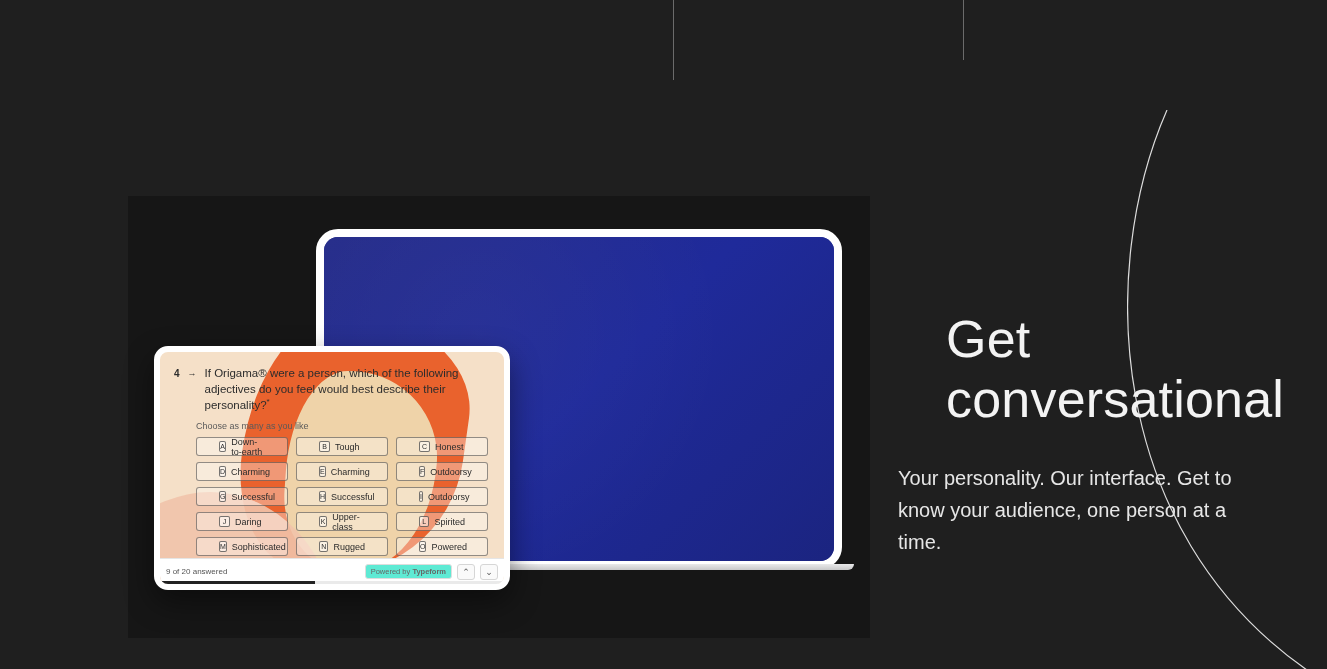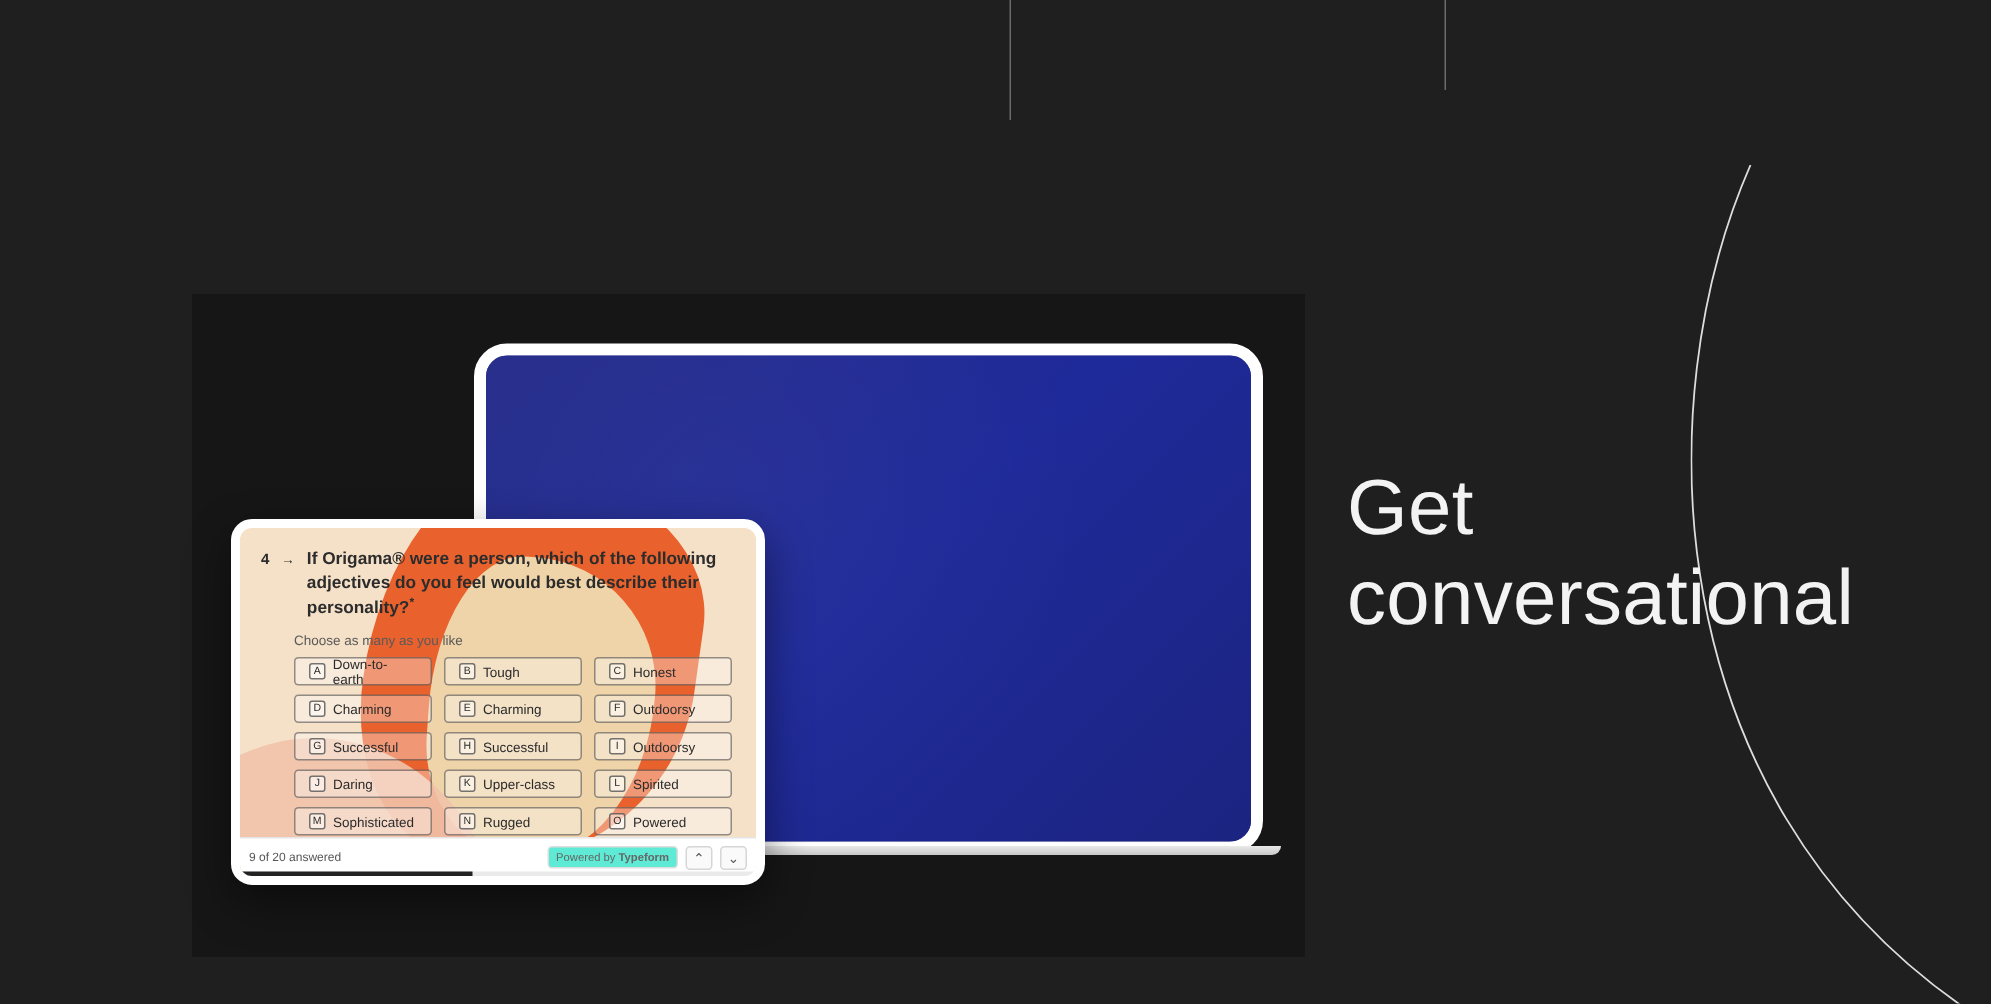--- a/index.html
+++ b/index.html
@@ -43,20 +43,21 @@
     top: 310px;
     width: 370px;
   }
   .copy h1 {
     font-size: 52px;
     line-height: 1.15;
     font-weight: 400;
     letter-spacing: 0.2px;
     color: #f3f3f3;
     margin-bottom: 32px;
+    margin-left: 48px;
   }
   .copy p {
     font-size: 20px;
     line-height: 1.6;
     font-weight: 400;
     color: #e6e6e6;
   }
 
   
   .laptop {
@@ -202,42 +203,42 @@
     position:absolute; inset: 14px 14px 28px 14px;
   }
   .tablet .qrow{
     display:flex; gap:8px;
     font-size:11.5px;
     color:#2c2c2c;
     line-height:1.35;
   }
   .tablet .qrow .num{ font-weight:600; font-size:10px; white-space:nowrap; margin-top:1px;}
   .tablet .qrow .arrow{ font-size:9px; margin-top:1px;}
-  .tablet .qrow .qtext{ font-weight:700; }
+  .tablet .qrow .qtext{ font-weight:400; }
   .tablet .qrow .ast{ vertical-align:super; font-size:8px;}
   .tablet .hint{
     margin: 8px 0 6px 22px;
     font-size:9px;
     color:#5a5a5a;
   }
   .tablet .grid{
     margin-left:22px;
     display:grid;
     grid-template-columns: repeat(3, 92px);
     gap: 6px 8px;
   }
   .tablet .opt{
     height:19px;
     border:1px solid rgba(60,60,60,0.55);
     border-radius:3px;
     background: rgba(255,255,255,0.35);
     display:flex; align-items:center;
     font-size:9px;
     color:#2b2b2b;
-    padding: 0 9px;
+    padding: 0 22px;
     gap:5px;
     position:relative;
   }
   .tablet .opt .key{
     width:11px; height:11px;
     border:1px solid rgba(60,60,60,0.7);
     border-radius:2px;
     display:flex; align-items:center; justify-content:center;
     font-size:7px;
     background: rgba(255,255,255,0.5);
@@ -435,13 +436,14 @@
         </div>
     </div>
     <div class="bar">
         <div class="fill"></div>
       </div>
   </div>
 </div>
 
 <div class="copy">
   <h1>Get conversational</h1>
+  <p>Your personality. Our interface. Get to know your audience, one person at a time.</p>
 </div>
 
 </body></html>

